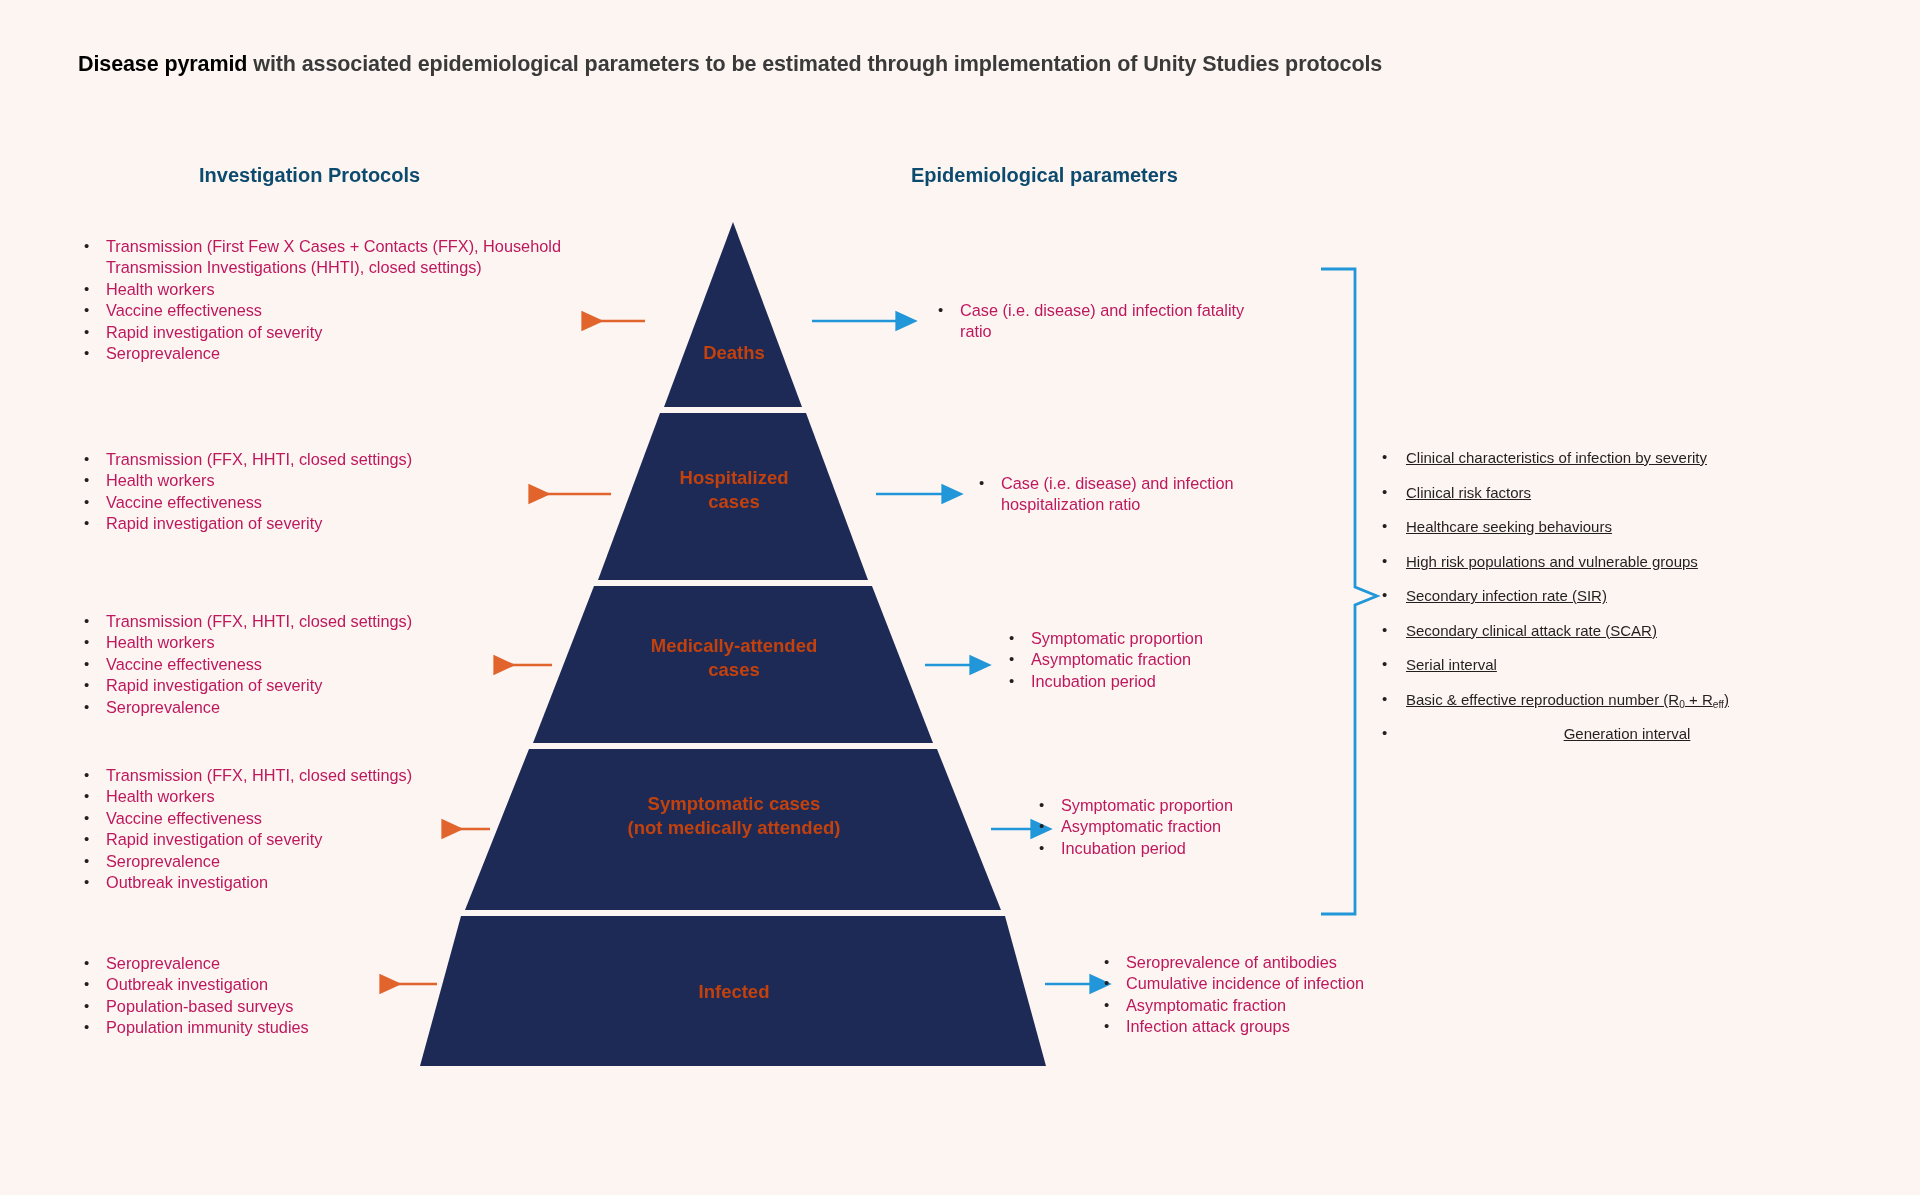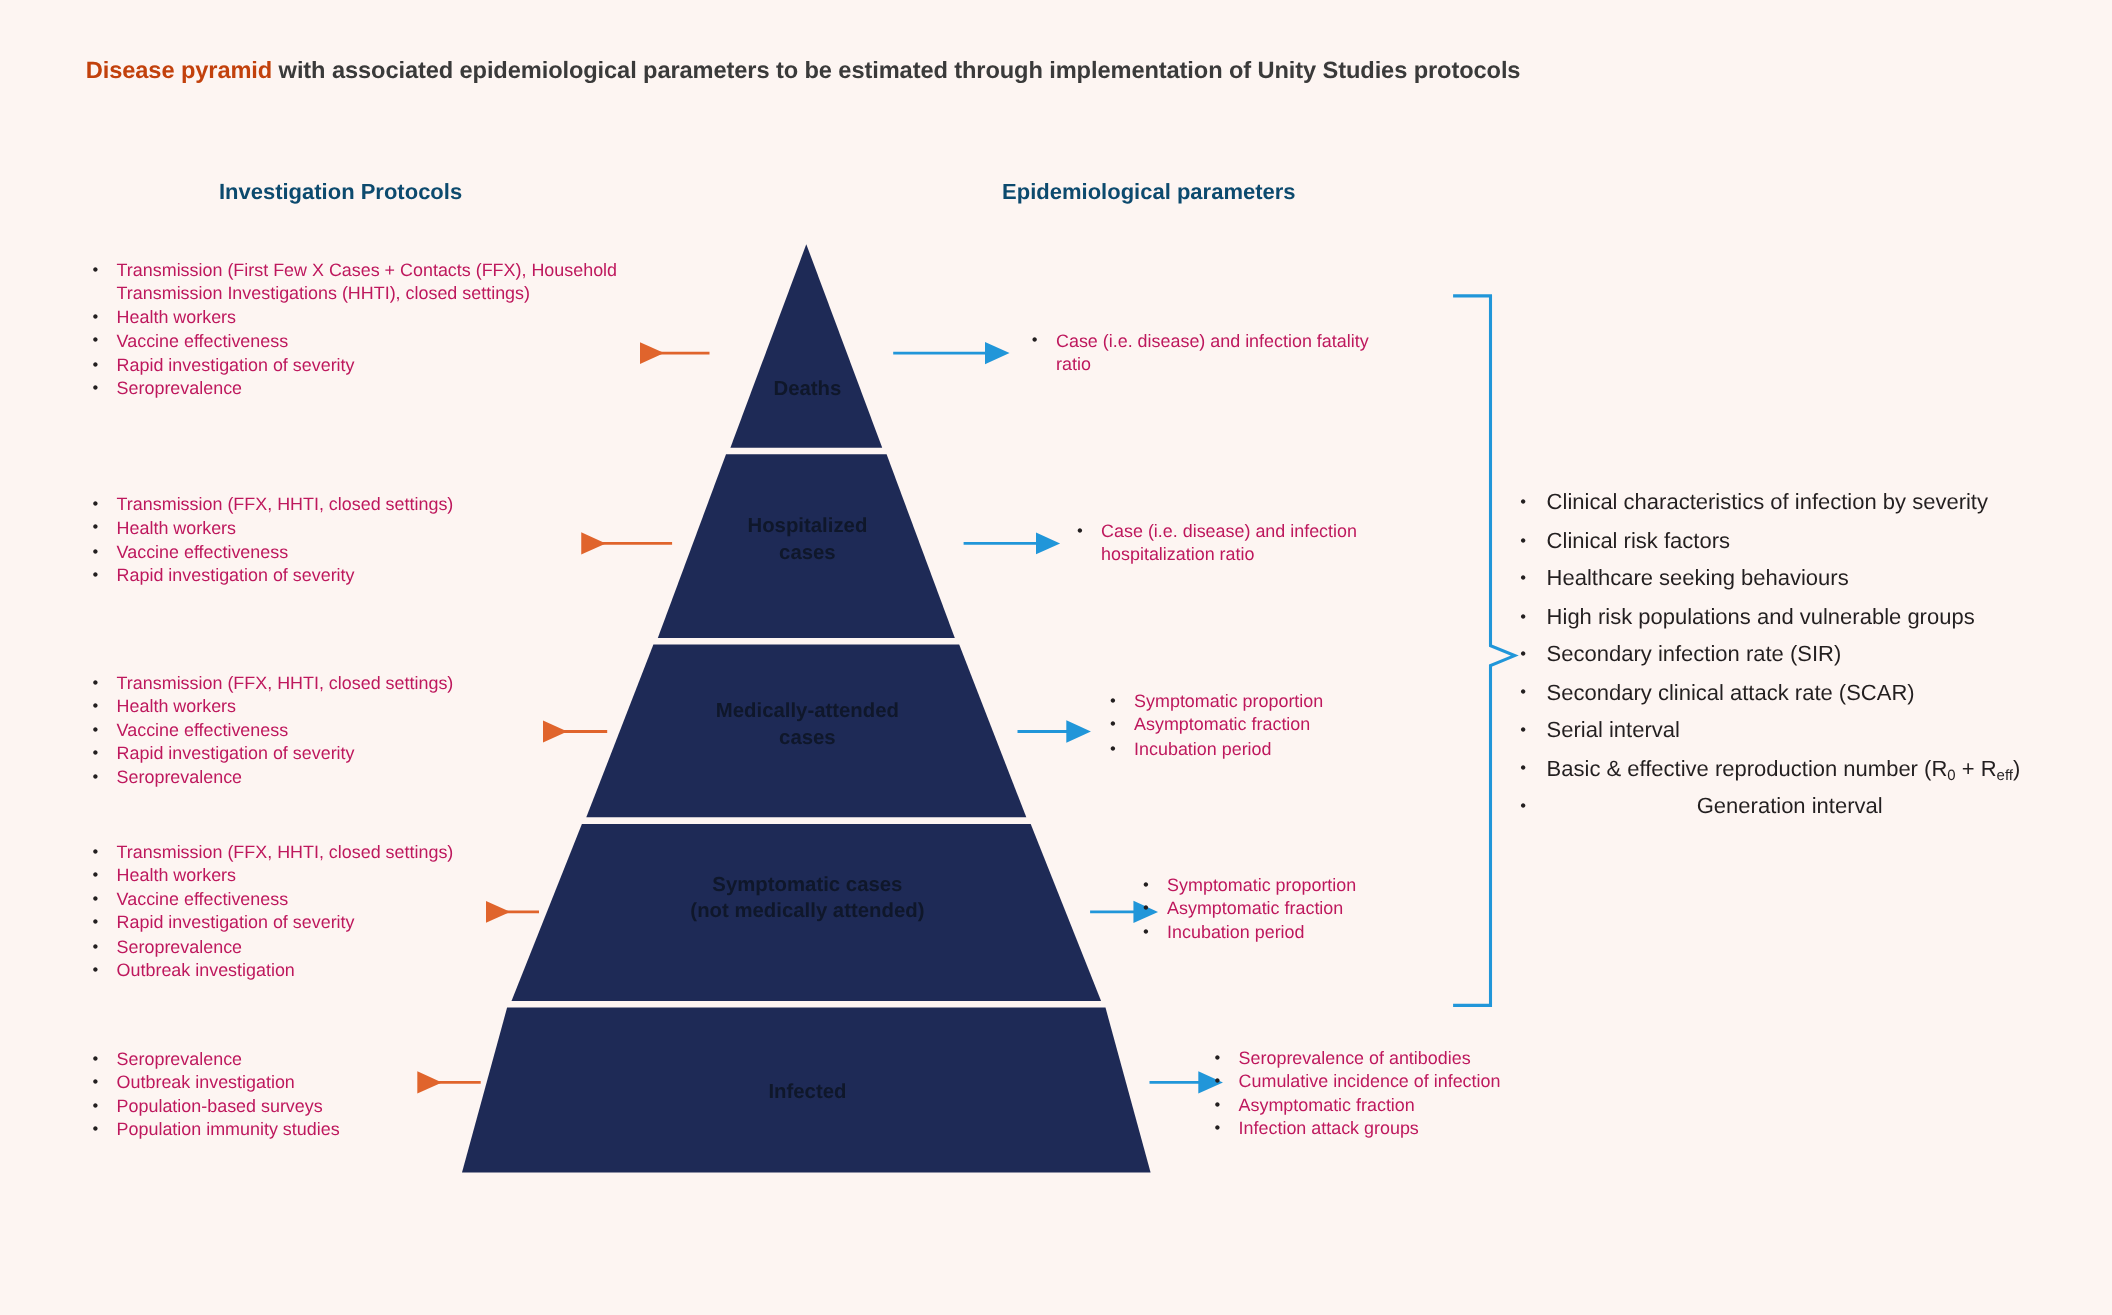--- a/index.html
+++ b/index.html
@@ -23,21 +23,21 @@
     position: absolute;
     left: 78px;
     top: 52px;
     font-size: 21.5px;
     font-weight: bold;
     letter-spacing: -0.1px;
     white-space: nowrap;
     color: #3a3a3a;
   }
   #page-title .strong {
-    color: #c2410c;
+    color: #000000;
   }
 
   
   .col-heading {
     position: absolute;
     font-size: 20px;
     font-weight: bold;
     white-space: nowrap;
   }
   #heading-protocols {
@@ -91,22 +91,23 @@
   #params-2 { left: 1005px; top: 628px; width: 300px; }
   #params-3 { left: 1035px; top: 795px; width: 300px; }
   #params-4 { left: 1100px; top: 952px; width: 350px; }
 
   
   #crosscut {
     position: absolute;
     left: 1378px;
     top: 447px;
     width: 470px;
-    font-size: 20px;
+    font-size: 15px;
     line-height: 21px;
+    text-decoration: underline;
   }
   #crosscut ul {
     margin: 0;
     padding: 0;
     list-style: none;
   }
   #crosscut li {
     position: relative;
     padding-left: 28px;
     margin-bottom: 13.5px;
@@ -132,21 +133,21 @@
     position: absolute;
     left: 0;
     top: 0;
     width: 1920px;
     height: 1195px;
     pointer-events: none;
   }
 
   .tier-label {
     position: absolute;
-    color: #0f172a;
+    color: #c2410c;
     font-size: 18.5px;
     font-weight: bold;
     line-height: 24px;
     text-align: center;
     width: 400px;
     left: 534px;
   }
   #tier-label-0 { top: 341px; }
   #tier-label-1 { top: 466px; }
   #tier-label-2 { top: 634px; }

